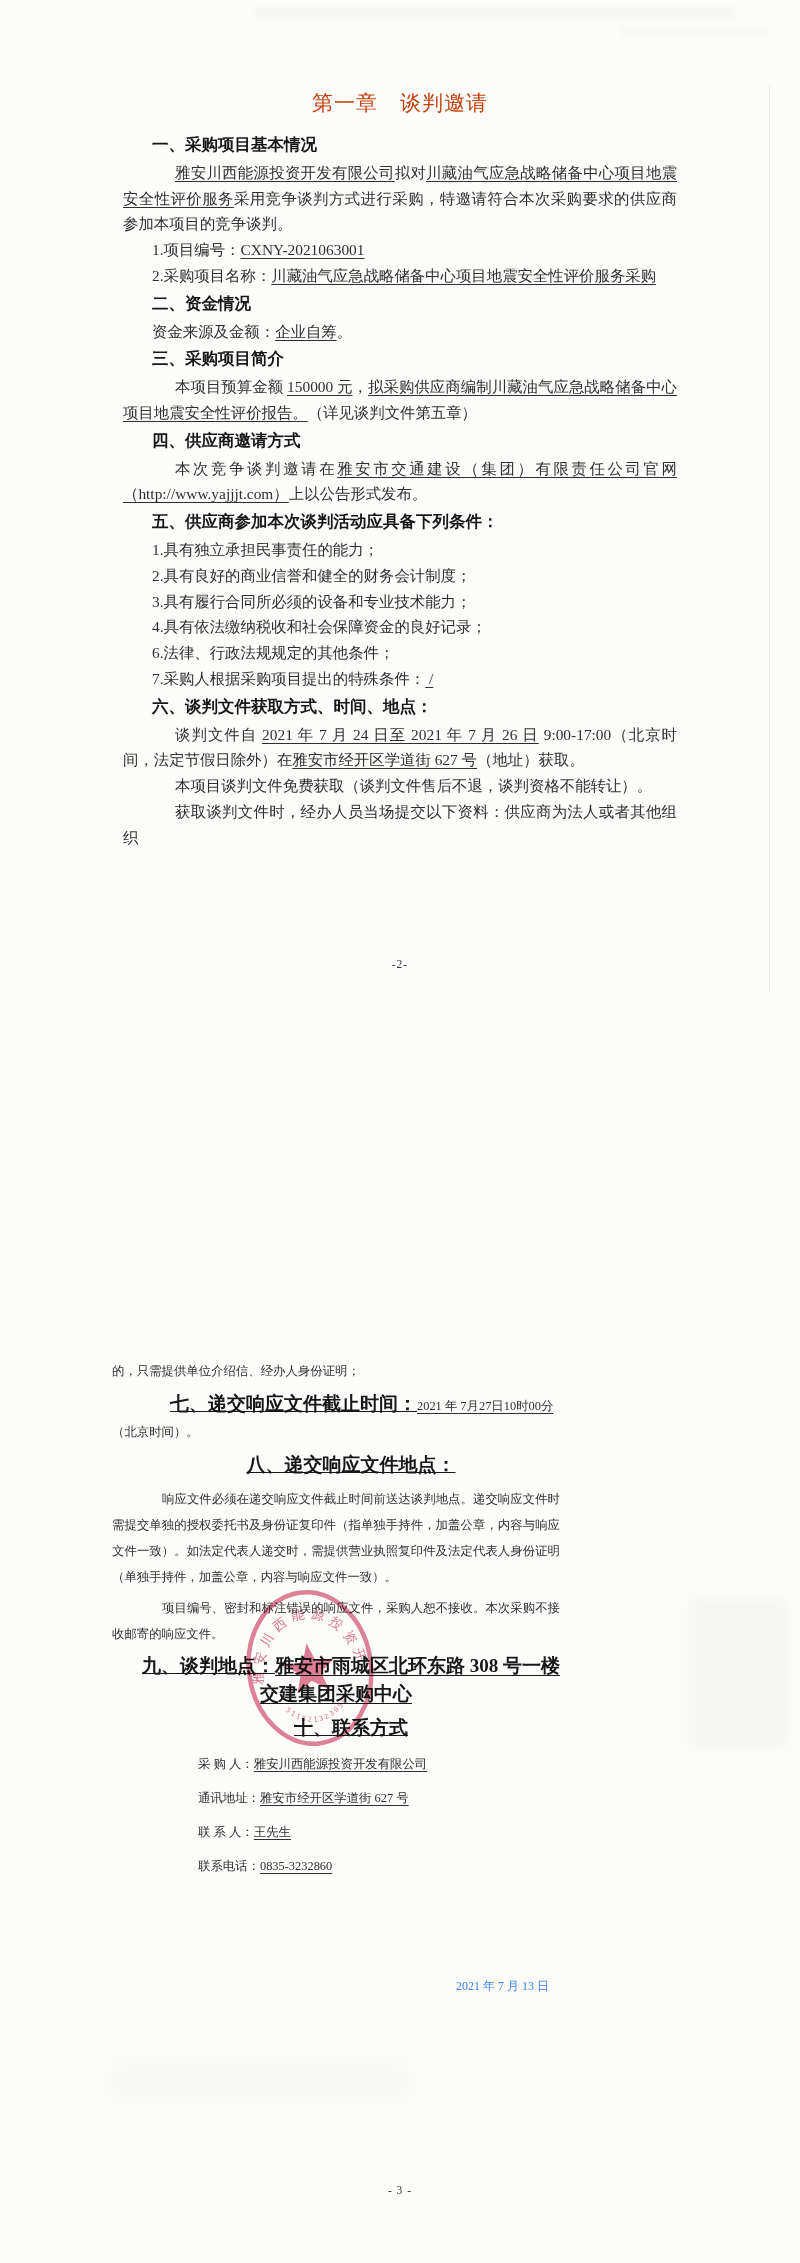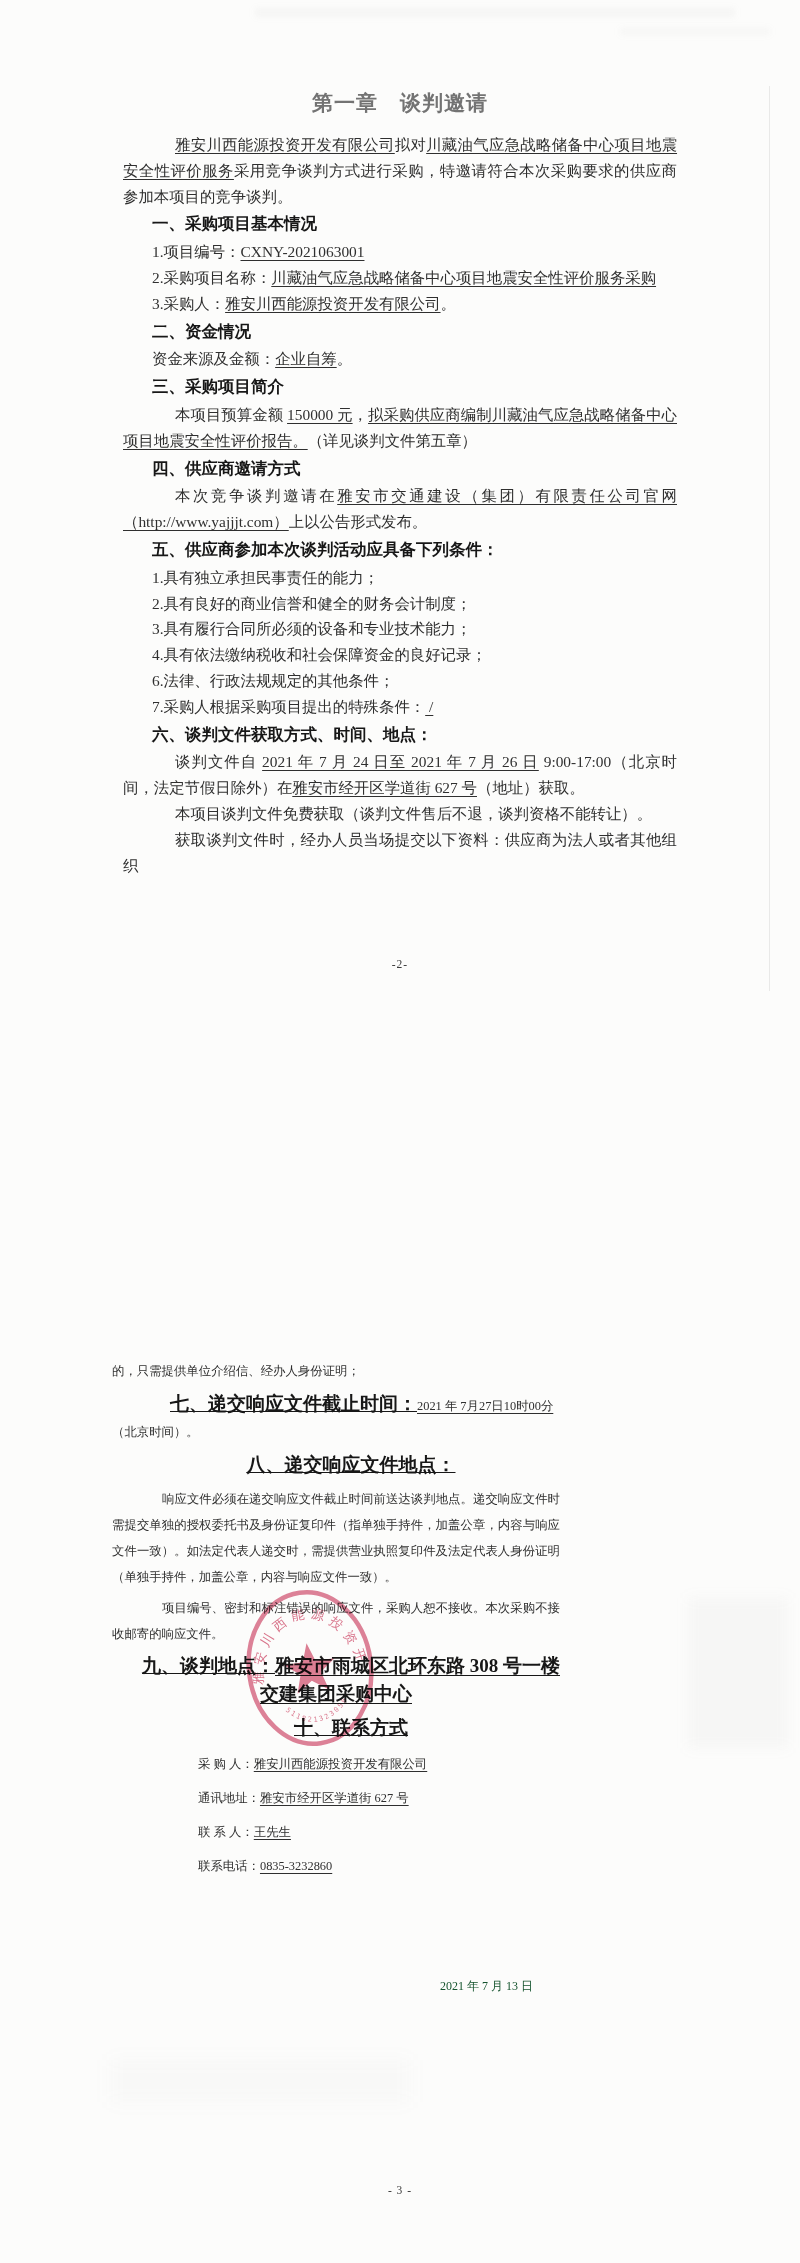--- a/index.html
+++ b/index.html
@@ -20,60 +20,59 @@
   .a-sm4{left:110px;top:2060px;width:300px;height:42px;background:rgba(140,140,140,.03);filter:blur(9px);}
 
   .page{position:absolute;}
   .pg2{top:88px;left:123px;width:554px;font-size:15.4px;line-height:25.8px;}
   .pg3{top:1320px;left:112px;width:448px;font-size:12.4px;line-height:26px;margin-top:38px;}
 
   .blk{margin:0;}
   .u{text-decoration:underline;text-underline-offset:3px;text-decoration-thickness:1px;}
   .b{font-weight:700;color:#171717;}
 
-  .pg2 .title{text-align:center;font-size:21px;line-height:30px;font-weight:700;color:#737373;letter-spacing:1px;margin-bottom:14px;}
+  .pg2 .title{text-align:center;font-size:21px;line-height:30px;font-weight:400;color:#c2410c;letter-spacing:1px;margin-bottom:14px;}
   .pg2 .h{text-indent:29px;margin:2px 0;}
   .pg2 .h .b{font-size:16.5px;}
   .pg2 .item{text-indent:29px;}
   .pg2 .para{text-indent:52px;text-align:justify;}
 
   .pg3 .cont{text-indent:0;}
   .pg3 .h7{text-indent:58px;margin:7px 0;}
   .pg3 .h{text-indent:30px;margin:6px 0;text-align:center;}
   .pg3 .b{font-size:19px;text-decoration:underline;}
   .pg3 .para{text-indent:50px;text-align:justify;margin-bottom:5px;font-family:Liberation Serif, serif;}
   .pg3 .contact{padding-left:86px;line-height:30px;margin-bottom:4px;}
 
   .footer{position:absolute;left:0;width:800px;text-align:center;font-size:11.5px;color:#3a3a3a;letter-spacing:1px;}
   .f2{top:958px;}
   .f3{top:2184px;}
 
-  .doc-date{position:absolute;top:1978px;left:440px;width:130px;font-size:12px;color:#14532d;}
+  .doc-date{position:absolute;top:1978px;left:456px;width:130px;font-size:12px;color:#3b82f6;}
 
   .stamp{position:absolute;left:244px;top:1586px;mix-blend-mode:multiply;opacity:.88;}
 </style>
 </head>
 <body>
 
 <div class="canvas">
 
   <div class="artifact a-line"></div>
   <div class="artifact a-sm1"></div>
   <div class="artifact a-sm2"></div>
   <div class="artifact a-sm3"></div>
   <div class="artifact a-sm4"></div>
 
   <section class="page pg2">
     <div>
         <div class="blk title"><span class="">第一章　谈判邀请</span></div>
+        <div class="blk h"><span class="b">一、采购项目基本情况</span></div>
         <div class="blk para"><span class="u ">雅安川西能源投资开发有限公司</span><span class="">拟对</span><span class="u ">川藏油气应急战略储备中心项目地震安全性评价服务</span><span class="">采用竞争谈判方式进行采购，特邀请符合本次采购要求的供应商参加本项目的竞争谈判。</span></div>
-        <div class="blk h"><span class="b">一、采购项目基本情况</span></div>
         <div class="blk item"><span class="">1.项目编号：</span><span class="u ">CXNY-2021063001</span></div>
         <div class="blk item"><span class="">2.采购项目名称：</span><span class="u ">川藏油气应急战略储备中心项目地震安全性评价服务采购</span></div>
-        <div class="blk item"><span class="">3.采购人：</span><span class="u ">雅安川西能源投资开发有限公司</span><span class="">。</span></div>
         <div class="blk h"><span class="b">二、资金情况</span></div>
         <div class="blk item"><span class="">资金来源及金额：</span><span class="u ">企业自筹</span><span class="">。</span></div>
         <div class="blk h"><span class="b">三、采购项目简介</span></div>
         <div class="blk para"><span class="">本项目预算金额 </span><span class="u ">150000 元</span><span class="">，</span><span class="u ">拟采购供应商编制川藏油气应急战略储备中心项目地震安全性评价报告。</span><span class="">（详见谈判文件第五章）</span></div>
         <div class="blk h"><span class="b">四、供应商邀请方式</span></div>
         <div class="blk para"><span class="">本次竞争谈判邀请在</span><span class="u ">雅安市交通建设（集团）有限责任公司官网（http://www.yajjjt.com）</span><span class="">上以公告形式发布。</span></div>
         <div class="blk h"><span class="b">五、供应商参加本次谈判活动应具备下列条件：</span></div>
         <div class="blk item"><span class="">1.具有独立承担民事责任的能力；</span></div>
         <div class="blk item"><span class="">2.具有良好的商业信誉和健全的财务会计制度；</span></div>
         <div class="blk item"><span class="">3.具有履行合同所必须的设备和专业技术能力；</span></div>

